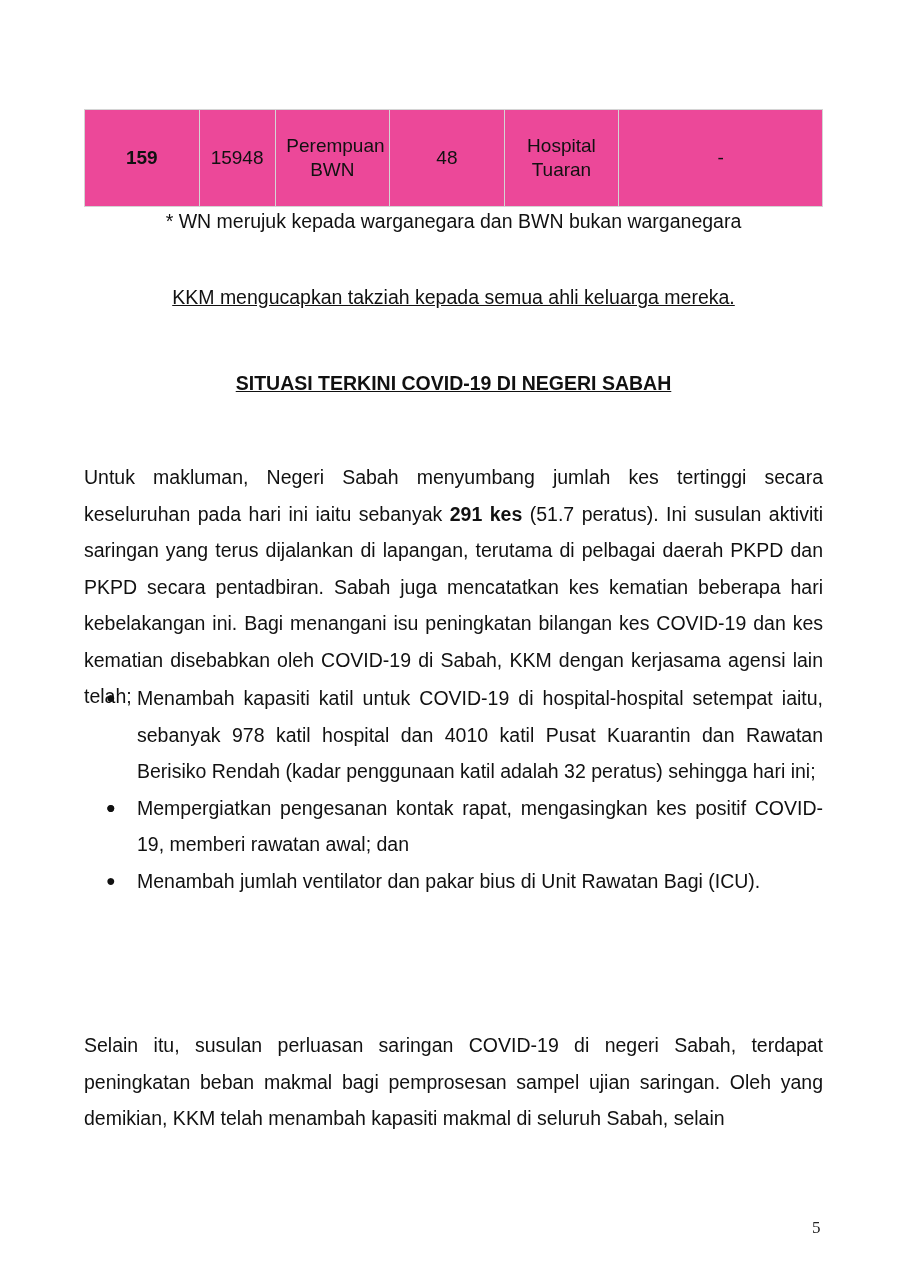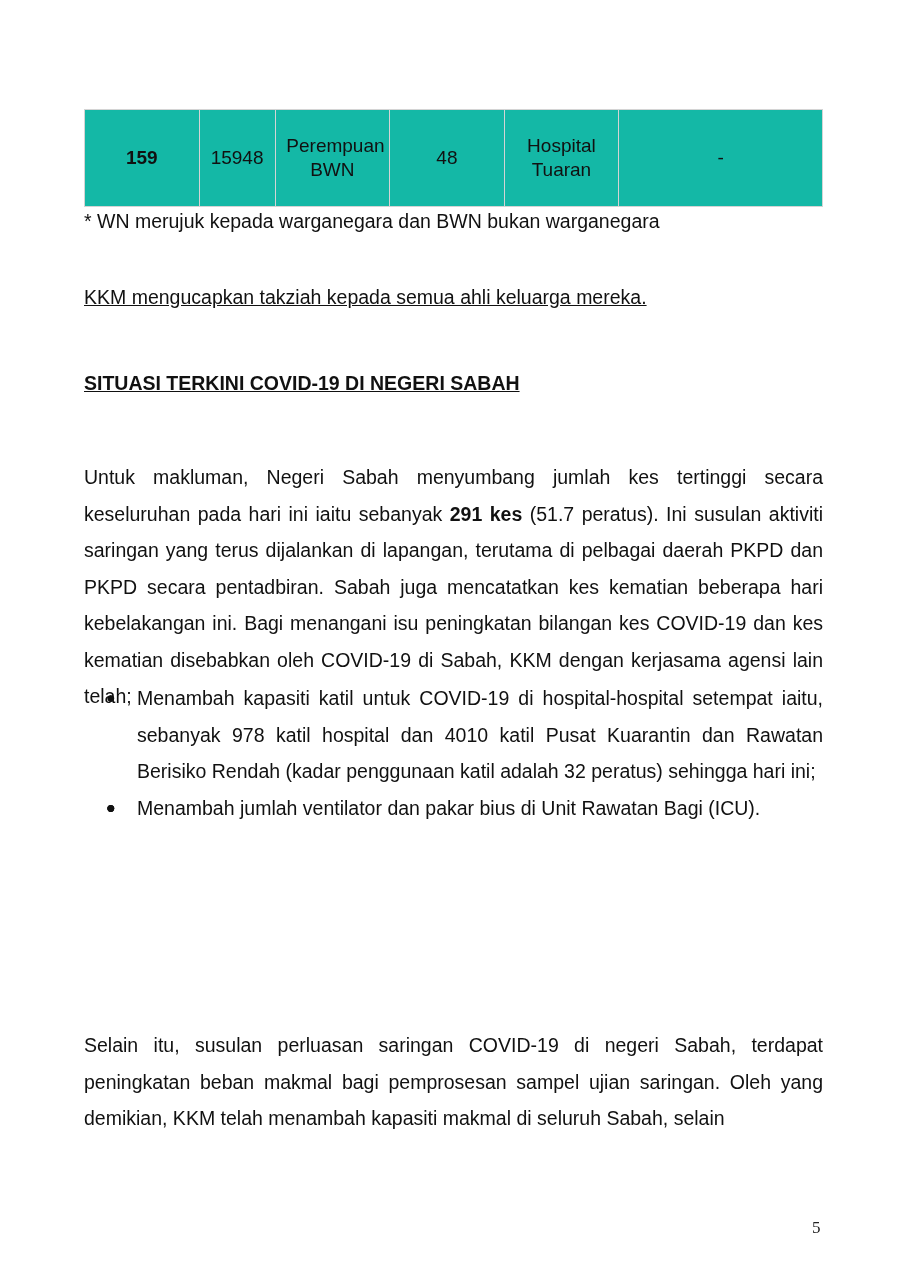--- a/index.html
+++ b/index.html
@@ -1,26 +1,26 @@
 <!DOCTYPE html>
 <html><head>
   <meta charset="utf-8">
   <style>
     html, body { margin: 0; padding: 0; background: #ffffff; }
     body { width: 905px; height: 1280px; position: relative; overflow: hidden; font-family: "Liberation Sans", sans-serif; color: #111; }
     .page { position: absolute; left: 0; top: 0; width: 905px; height: 1280px; }
-    table.deaths { position: absolute; left: 84px; top: 109px; width: 739px; border-collapse: collapse; background: #14b8a6; }
+    table.deaths { position: absolute; left: 84px; top: 109px; width: 739px; border-collapse: collapse; background: #ec4899; }
     table.deaths td { border: 1px solid #d4d4d4; height: 96px; padding: 0; text-align: center; vertical-align: middle; font-size: 19px; line-height: 24px; color: #111; }
     td.c0 { width: 112px; font-weight: bold; }
     td.c1 { width: 74px; }
     td.c2 { width: 112px; }
     td.c3 { width: 112px; }
     td.c4 { width: 112px; }
     td.c5 { width: 200px; }
-    .text { position: absolute; left: 84px; width: 739px; font-size: 19.5px; }
+    .text { position: absolute; left: 84px; width: 739px; font-size: 19.5px; text-align: center; }
     .note { top: 210px; }
     .condolence { top: 286px; text-decoration: underline; }
     .heading { top: 372px; font-weight: bold; text-decoration: underline; font-size: 19.5px; }
     .para { line-height: 36.5px; text-align: justify; }
     .p1 { top: 412px; margin-top: 47px; }
     ul.measures { position: absolute; left: 84px; top: 680px; width: 739px; margin: 0; padding: 0; list-style: none; font-size: 19.5px; line-height: 36.5px; }
     ul.measures li { position: relative; padding-left: 53px; text-align: justify; }
     ul.measures li .bullet { position: absolute; left: 22px; top: 0; font-size: 16px; }
     .p2 { top: 1027px; }
     .page-number { position: absolute; left: 812px; top: 1218px; font-family: "Liberation Serif", serif; font-size: 17px; color: #222; }
@@ -47,20 +47,20 @@
 
   <div class="text condolence">KKM mengucapkan takziah kepada semua ahli keluarga mereka.</div>
 
   <div class="text heading">SITUASI TERKINI COVID-19 DI NEGERI SABAH</div>
 
   <div class="text para p1"><span>Untuk makluman, Negeri Sabah menyumbang jumlah kes tertinggi secara keseluruhan pada hari ini iaitu sebanyak </span><b>291 kes</b><span> (51.7 peratus). Ini susulan aktiviti saringan yang terus dijalankan di lapangan, terutama di pelbagai daerah PKPD dan PKPD secara pentadbiran. Sabah juga mencatatkan kes kematian beberapa hari kebelakangan ini. Bagi menangani isu peningkatan bilangan kes COVID-19 dan kes kematian disebabkan oleh COVID-19 di Sabah, KKM dengan kerjasama agensi lain telah;</span></div>
 
   <ul class="measures">
     <li><span class="bullet">●</span><span>Menambah kapasiti katil untuk COVID-19 di hospital-hospital setempat iaitu, sebanyak 978 katil hospital dan 4010 katil Pusat Kuarantin dan Rawatan Berisiko Rendah (kadar penggunaan katil adalah 32 peratus) sehingga hari ini;</span></li>
     <li><span class="bullet">●</span></li>
-    <li><span class="bullet">●</span></li>
+    <li><span class="bullet">●</span><span>Mempergiatkan pengesanan kontak rapat, mengasingkan kes positif COVID-19, memberi rawatan awal; dan</span></li>
     <li><span class="bullet">●</span><span>Menambah jumlah ventilator dan pakar bius di Unit Rawatan Bagi (ICU).</span></li>
   </ul>
 
   <div class="text para p2">Selain itu, susulan perluasan saringan COVID-19 di negeri Sabah, terdapat peningkatan beban makmal bagi pemprosesan sampel ujian saringan. Oleh yang demikian, KKM telah menambah kapasiti makmal di seluruh Sabah, selain</div>
 
   <div class="page-number">5</div>
 </div>
 
 </body></html>

